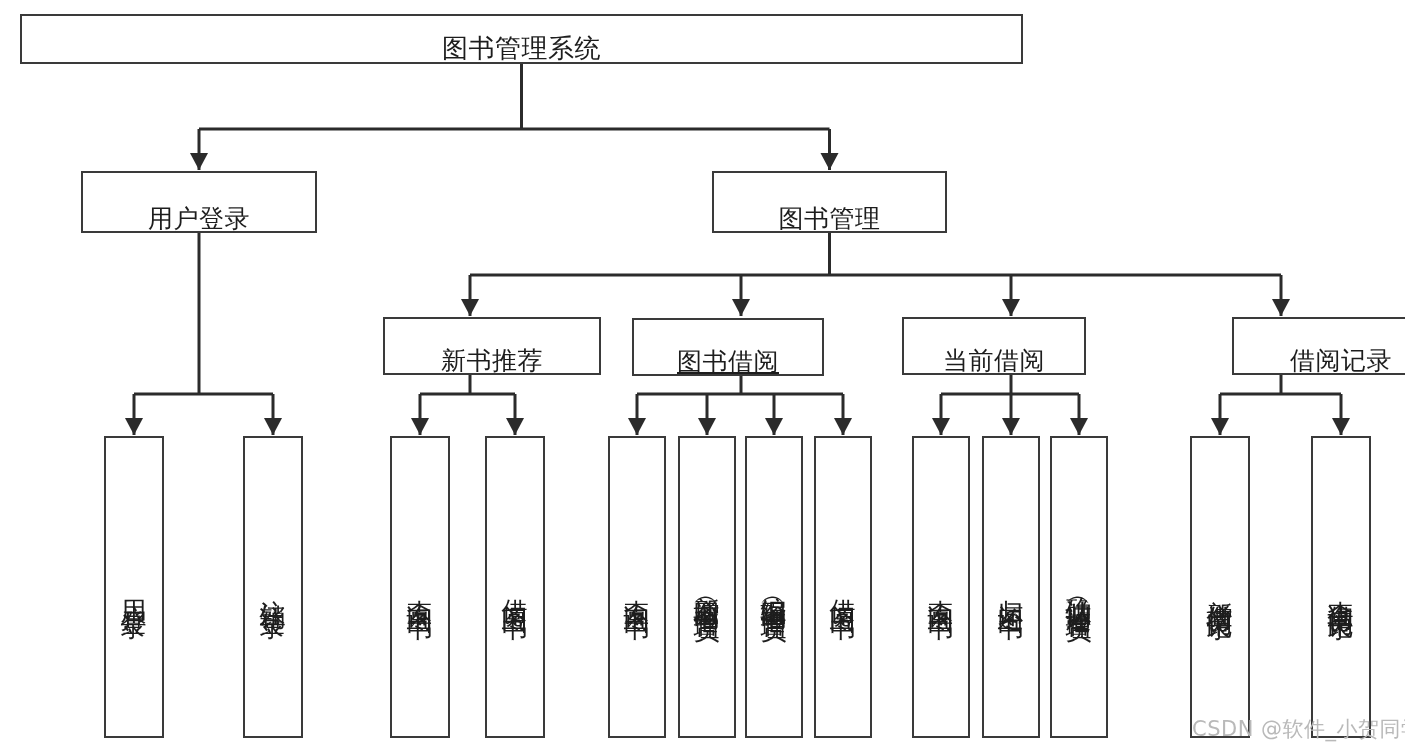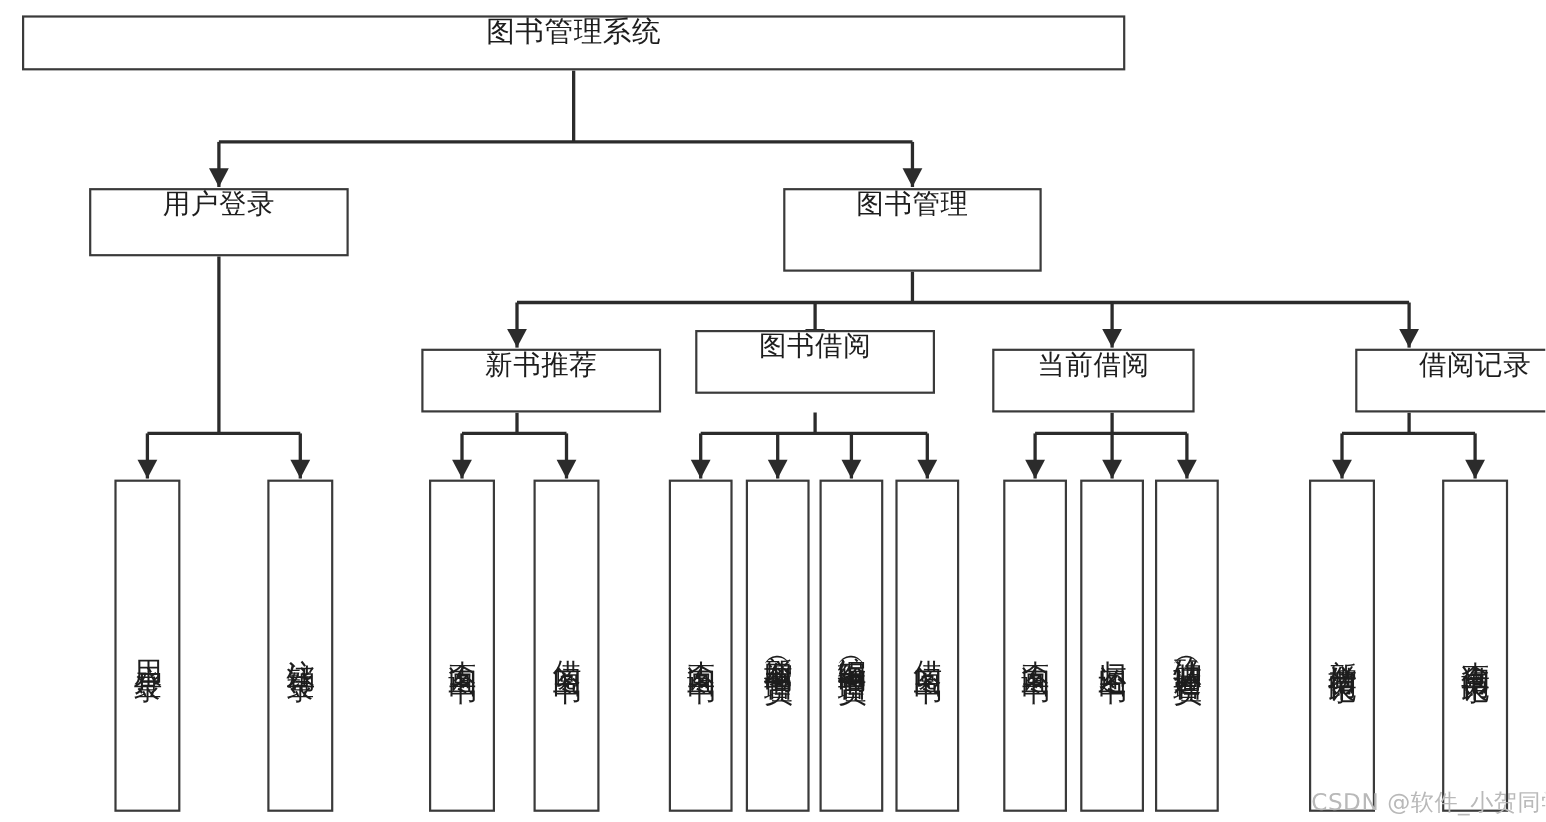--- a/index.html
+++ b/index.html
@@ -22,21 +22,21 @@
     width: 1405px;
     height: 747px;
     pointer-events: none;
   }
   .node {
     position: absolute;
     box-sizing: border-box;
     background: #ffffff;
     border: 2px solid #3a3a3a;
     display: flex;
-    align-items: flex-start;
+    align-items: flex-end;
     justify-content: center;
     color: #1d1d1d;
     z-index: 2;
   }
   .node .lbl {
     line-height: 1.02;
     letter-spacing: 0.5px;
     text-align: center;
     white-space: pre-line;
   }
@@ -131,27 +131,27 @@
       <line x1="1341" y1="394" x2="1341" y2="435" stroke="#2b2b2b" stroke-width="3"></line>
       <polygon points="1332,418 1350,418 1341,435" fill="#2b2b2b"></polygon>
     </svg>
   <div id="nodes">
       <div class="node horiz root" style="left: 20px; top: 14px; width: 1003px; height: 50px;">
         <span class="lbl">图书管理系统</span>
       </div>
       <div class="node horiz" style="left: 81px; top: 171px; width: 236px; height: 62px;">
         <span class="lbl">用户登录</span>
       </div>
-      <div class="node horiz" style="left: 712px; top: 171px; width: 235px; height: 76px;">
+      <div class="node horiz" style="left: 712px; top: 171px; width: 235px; height: 62px;">
         <span class="lbl">图书管理</span>
       </div>
       <div class="node horiz" style="left: 361px; top: 317px; width: 218px; height: 58px; margin-left: 22px;">
         <span class="lbl">新书推荐</span>
       </div>
-      <div class="node horiz" style="left: 632px; top: 300px; width: 218px; height: 58px;">
+      <div class="node horiz" style="left: 632px; top: 318px; width: 192px; height: 58px; text-decoration: underline;">
         <span class="lbl">图书借阅</span>
       </div>
       <div class="node horiz" style="left: 902px; top: 317px; width: 184px; height: 58px;">
         <span class="lbl">当前借阅</span>
       </div>
       <div class="node horiz" style="left: 1232px; top: 317px; width: 218px; height: 58px;">
         <span class="lbl">借阅记录</span>
       </div>
       <div class="node vert" style="left: 104px; top: 436px; width: 60px; height: 302px;">
         <span class="lbl">用户登录</span>

